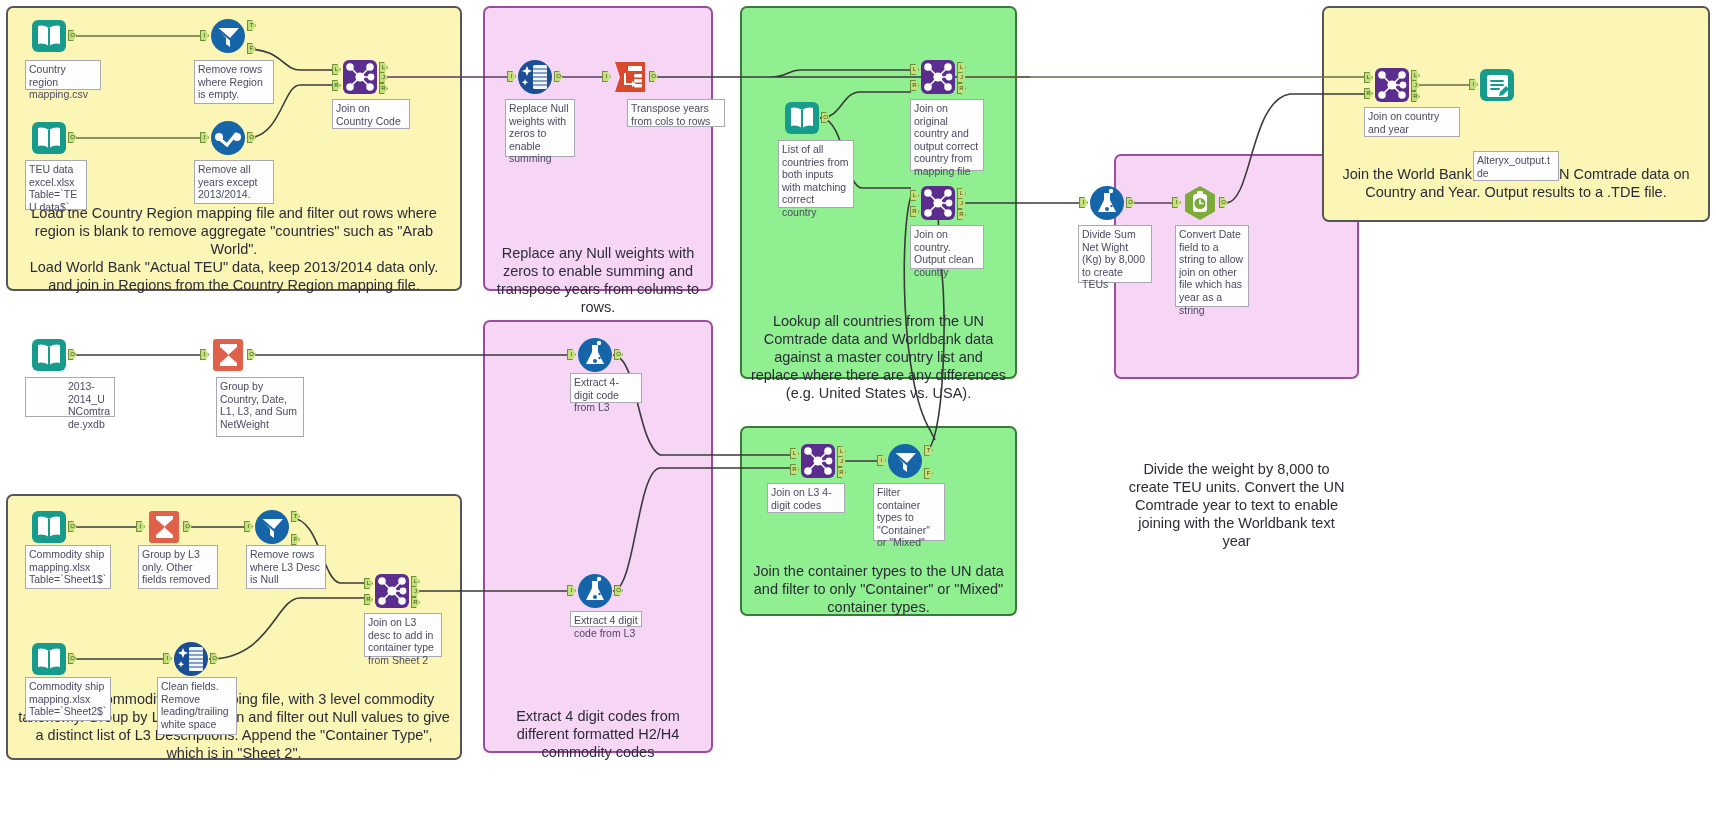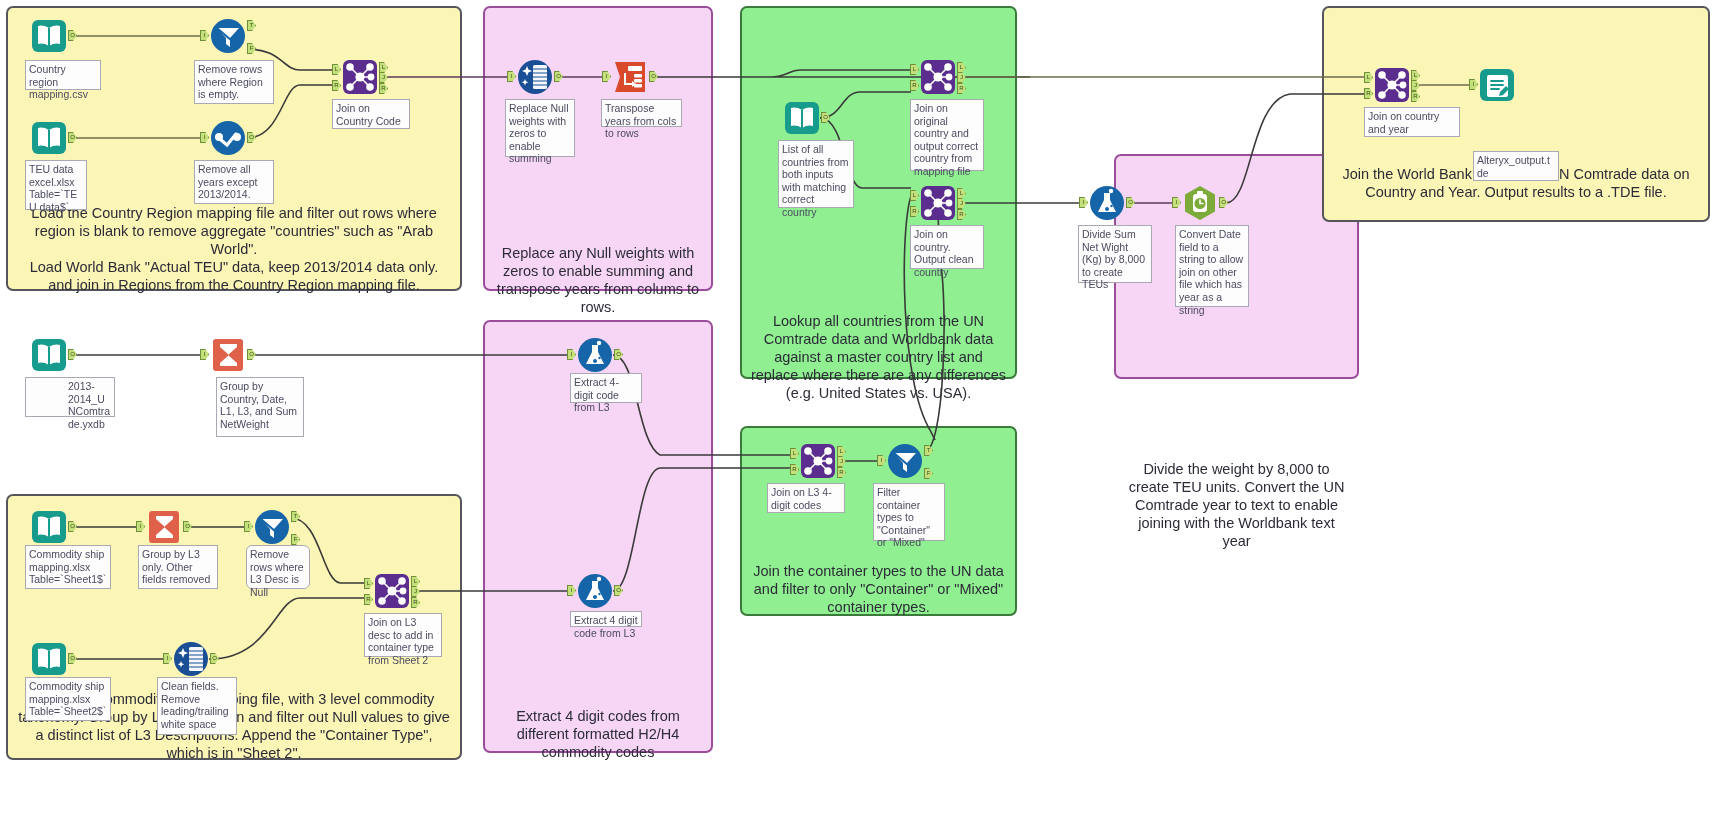--- a/index.html
+++ b/index.html
@@ -220,21 +220,21 @@
       <path d="M4 4 H34 V34 H4 L9 19 Z" fill="#d9492b"></path>
       <rect x="17" y="8" width="14" height="5" rx="1" fill="#fff"></rect>
       <rect x="23" y="16" width="8" height="3.4" rx="1" fill="#fff"></rect>
       <rect x="23" y="21" width="8" height="3.4" rx="1" fill="#fff"></rect>
       <rect x="23" y="26" width="8" height="3.4" rx="1" fill="#fff"></rect>
       <path d="M15 15 V25 H21 l0-2 4 3 -4 3 0-2 H13 V15 Z" fill="#fff"></path>
     </svg>
   </div>
   <div class="anch in" style="left:602px;top:71px;">I</div>
   <div class="anch out" style="left:649px;top:71px;">O</div>
-  <div class="ann" style="left:601px;top:99px;width:81px;height:28px;">Transpose years from cols to rows</div>
+  <div class="ann" style="left:627px;top:99px;width:98px;height:28px;">Transpose years from cols to rows</div>
 
   <div class="node" style="left:783px;top:99px;">
     <svg class="glyph" viewBox="0 0 38 38">
       <rect x="2" y="3" width="34" height="32" rx="6" fill="#169b8c"></rect>
       <path d="M19 11 C15 8 10 8 8 9 V27 C10 26 15 26 19 29 Z" fill="#fff"></path>
       <path d="M19 11 C23 8 28 8 30 9 V27 C28 26 23 26 19 29 Z" fill="#fff"></path>
       <rect x="18" y="11" width="2" height="18" fill="#169b8c"></rect>
     </svg>
   </div>
   <div class="anch out" style="left:821px;top:112px;">O</div>
@@ -394,21 +394,21 @@
   <div class="node" style="left:253px;top:508px;">
     <svg class="glyph" viewBox="0 0 38 38">
       <circle cx="19" cy="19" r="17" fill="#1565a8"></circle>
       <path d="M8 11 H30 L21 21 V30 L17 27 V21 Z" fill="#fff"></path>
       <path d="M8 11 L30 30" stroke="#1565a8" stroke-width="2" fill="none"></path>
     </svg>
   </div>
   <div class="anch in" style="left:244px;top:521px;">I</div>
   <div class="anch out" style="left:291px;top:511px;">T</div>
   <div class="anch out" style="left:291px;top:534px;">F</div>
-  <div class="ann" style="left:246px;top:545px;width:64px;height:44px;border-radius:6px;">Remove rows where L3 Desc is Null</div>
+  <div class="ann" style="left:246px;top:545px;width:80px;height:44px;">Remove rows where L3 Desc is Null</div>
 
   <div class="node" style="left:30px;top:640px;">
     <svg class="glyph" viewBox="0 0 38 38">
       <rect x="2" y="3" width="34" height="32" rx="6" fill="#169b8c"></rect>
       <path d="M19 11 C15 8 10 8 8 9 V27 C10 26 15 26 19 29 Z" fill="#fff"></path>
       <path d="M19 11 C23 8 28 8 30 9 V27 C28 26 23 26 19 29 Z" fill="#fff"></path>
       <rect x="18" y="11" width="2" height="18" fill="#169b8c"></rect>
     </svg>
   </div>
   <div class="anch out" style="left:68px;top:653px;">O</div>

